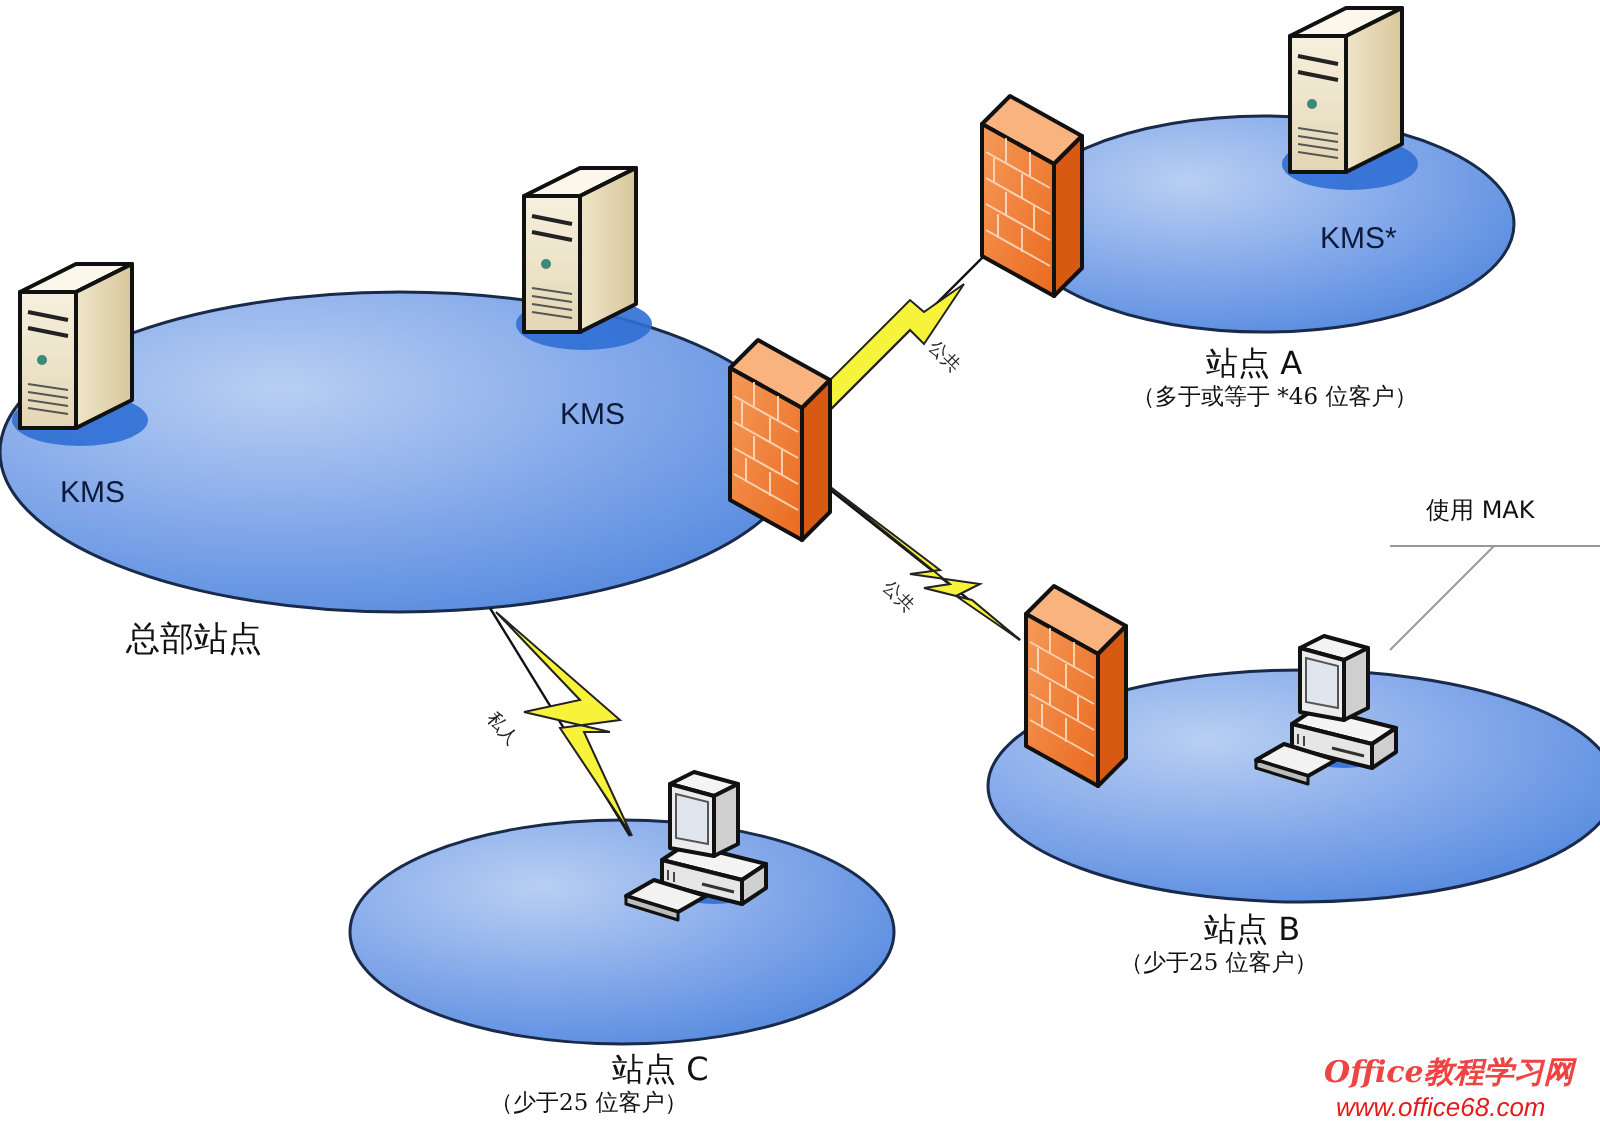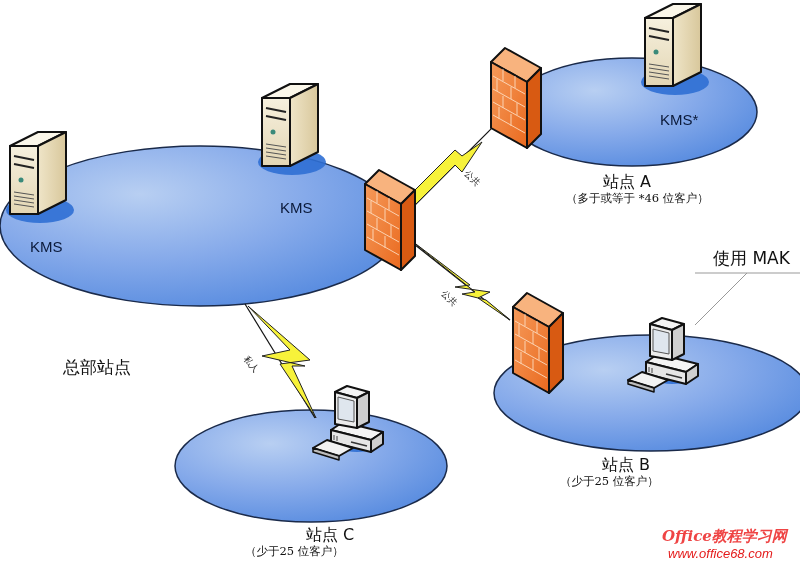--- a/index.html
+++ b/index.html
@@ -4,21 +4,21 @@
 <style>
   html, body { margin:0; padding:0; background:#ffffff; }
   body { width:800px; height:568px; position:relative; overflow:hidden;
          font-family:"DejaVu Sans", sans-serif; }
   svg#diagram { position:absolute; left:0; top:0; width:800px; height:568px; }
   .lbl { position:absolute; white-space:nowrap; color:#111; }
   .kms { font-family:"Liberation Sans", sans-serif; font-size:15px; color:#0b1a3a; }
   .site-title { font-family:"DejaVu Sans", sans-serif; font-size:16px; color:#111; }
   .site-sub { font-family:"DejaVu Serif", serif; font-size:11.5px; color:#111; }
   .link-lbl { font-family:"DejaVu Sans", sans-serif; font-size:9px; color:#222; }
-  .mak { font-family:"DejaVu Sans", sans-serif; font-size:17px; color:#111; }
+  .mak { font-family:"DejaVu Sans", sans-serif; font-size:12px; color:#111; }
   .wm1 { font-family:"DejaVu Serif", serif; font-style:italic; font-weight:bold; font-size:15px; color:#ef4444; }
   .wm2 { font-family:Liberation Sans, sans-serif; font-style:italic; font-size:13px; color:#e41b1b; }
 </style>
 </head>
 <body>
 
 <svg id="diagram" viewBox="0 0 800 568" xmlns="http://www.w3.org/2000/svg">
   <defs>
     <radialGradient id="siteGrad" cx="35%" cy="30%" r="75%">
       <stop offset="0%" stop-color="#b8cff2"></stop>
@@ -139,21 +139,21 @@
     </g>
   <g transform="translate(313,386)">
       <use href="#workstation"></use>
     </g>
 </svg>
 
 <div class="lbl kms" style="left:30px;top:238px;">KMS</div>
 <div class="lbl kms" style="left:280px;top:199px;">KMS</div>
 <div class="lbl kms" style="left:660px;top:111px;">KMS*</div>
 
-<div class="lbl site-title" style="left:63px;top:308px;font-size:17px;margin-top:48px;">总部站点</div>
+<div class="lbl site-title" style="left:63px;top:308px;font-size:17px;">总部站点</div>
 
 <div class="lbl site-title" style="left:603px;top:172px;text-align:right;">站点 A</div>
 <div class="lbl site-sub" style="left:566px;top:191px;">（多于或等于 *46 位客户）</div>
 
 <div class="lbl site-title" style="left:602px;top:455px;">站点 B</div>
 <div class="lbl site-sub" style="left:560px;top:474px;">（少于25 位客户）</div>
 
 <div class="lbl site-title" style="left:287px;top:525px;margin-left:19px;">站点 C</div>
 <div class="lbl site-sub" style="left:245px;top:544px;">（少于25 位客户）</div>
 

